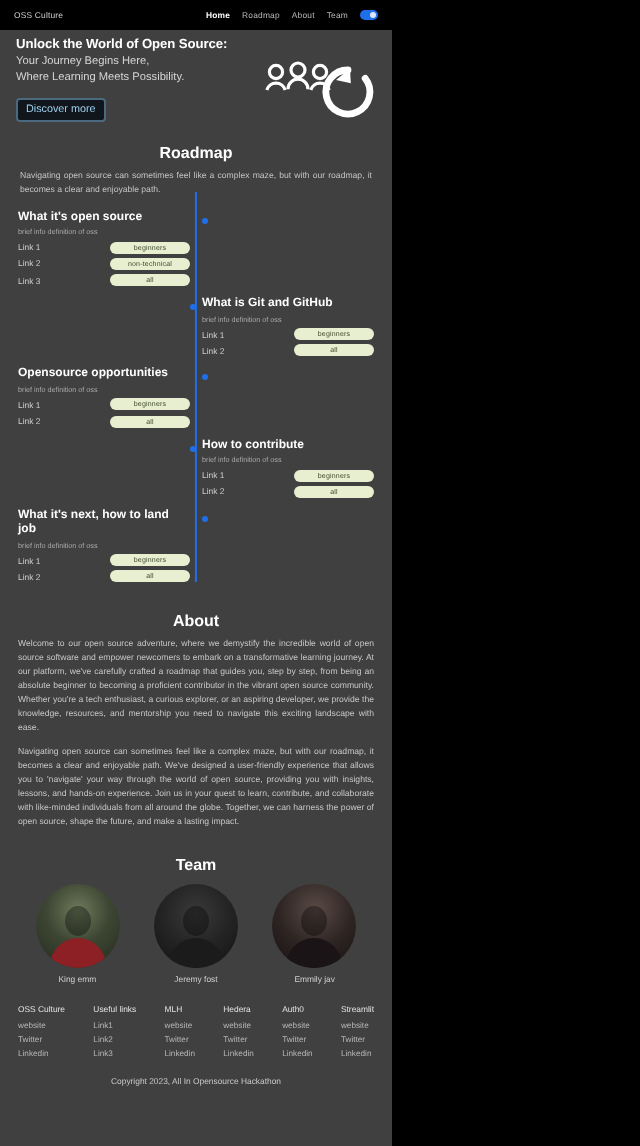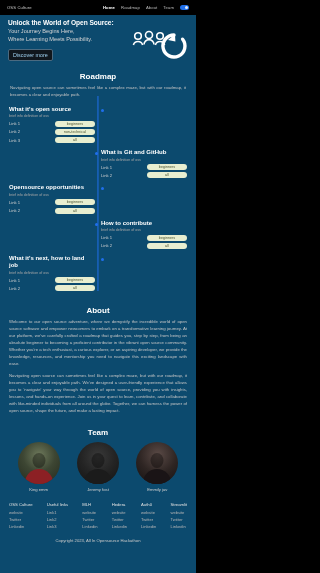--- a/index.html
+++ b/index.html
@@ -4,21 +4,21 @@
 <style>
   * { box-sizing: border-box; margin: 0; padding: 0; }
   html, body {
     width: 196px;
     height: 573px;
     background: #000000;
     font-family: "Liberation Sans", sans-serif;
     color: #ffffff;
     overflow: hidden;
   }
-  .page { width: 196px; height: 573px; position: relative; background:#0c4a6e; }
+  .page { width: 196px; height: 573px; position: relative; background:#404040; }
 
   
   .nav {
     height: 15px;
     display: flex;
     align-items: center;
     justify-content: space-between;
     padding: 0 7px;
     background: #000;
   }

